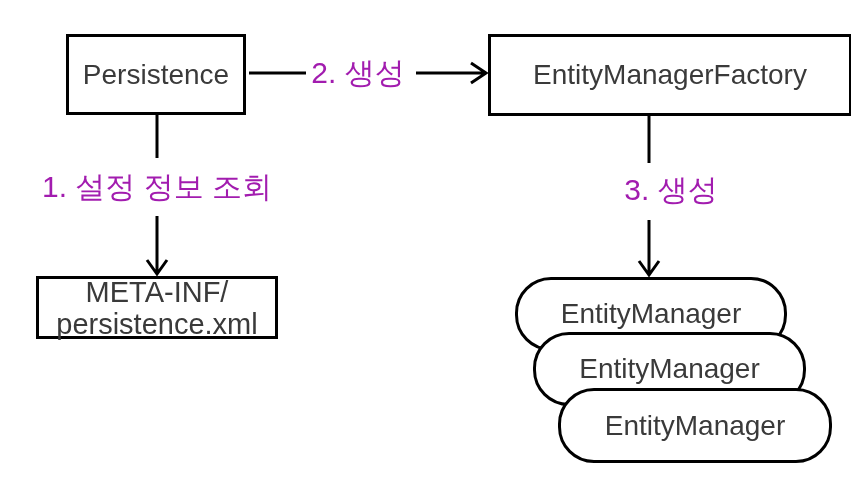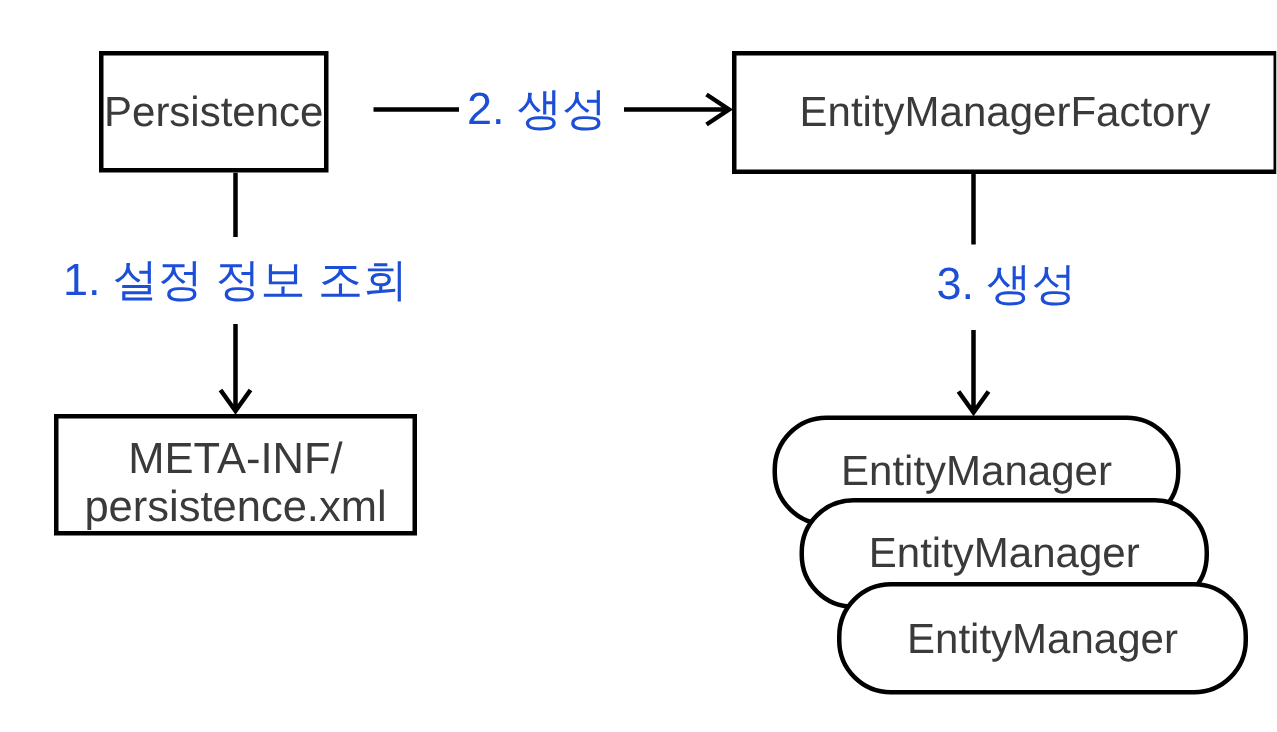--- a/index.html
+++ b/index.html
@@ -29,33 +29,33 @@
     display: flex;
     flex-direction: column;
     align-items: center;
     justify-content: center;
     color: #3a3a3a;
     font-size: 28px;
     line-height: 32px;
     white-space: nowrap;
     text-align: center;
   }
-  .node-persistence { left: 66px; top: 34px; width: 153px; height: 81px; z-index: 1; }
+  .node-persistence { left: 66px; top: 34px; width: 180px; height: 81px; z-index: 1; }
   .node-emf         { left: 488px; top: 34px; width: 364px; height: 82px; z-index: 1; }
-  .node-metainf     { left: 36px;  top: 276px; width: 242px; height: 81px; z-index: 1; font-size: 29px; justify-content: flex-end; }
+  .node-metainf     { left: 36px;  top: 276px; width: 242px; height: 63px; z-index: 1; font-size: 29px; }
   .pill {
     border-radius: 36px;
   }
   .node-em1 { left: 515px; top: 277px; width: 272px; height: 74px; z-index: 2; }
   .node-em2 { left: 533px; top: 332px; width: 273px; height: 74px; z-index: 3; }
   .node-em3 { left: 558px; top: 388px; width: 274px; height: 75px; z-index: 4; }
   .edge-label {
     position: absolute;
     transform: translate(-50%, -50%);
-    color: #1d4ed8;
+    color: #a21caf;
     font-size: 30px;
     white-space: nowrap;
     z-index: 1;
   }
   .edge-label-1 { left: 157px; top: 187px; }
   .edge-label-2 { left: 358px; top: 73px; }
   .edge-label-3 { left: 671px; top: 190px; }
 </style>
 </head>
 <body>

